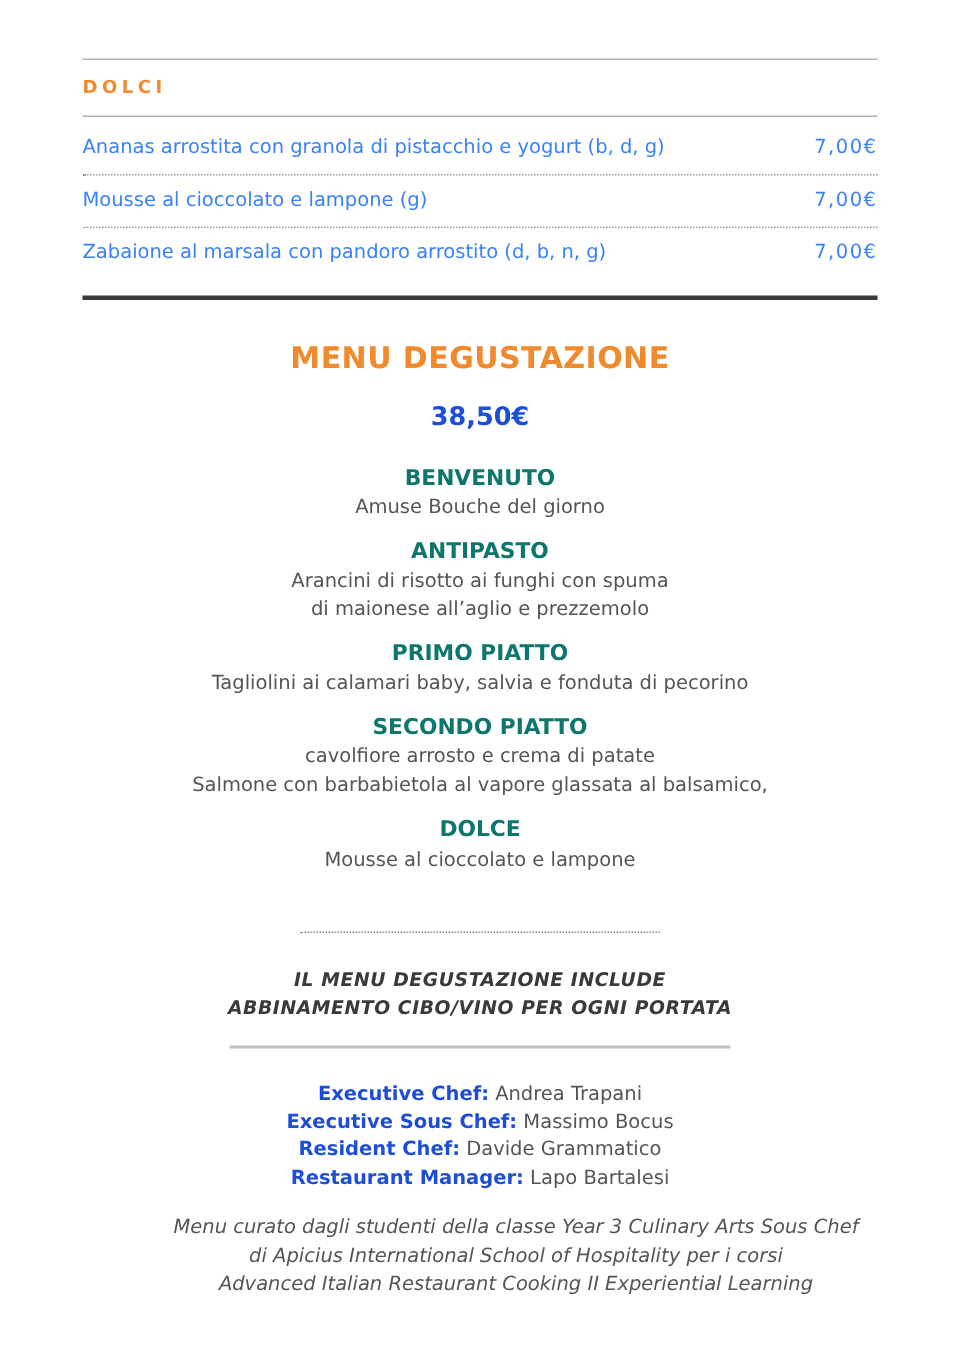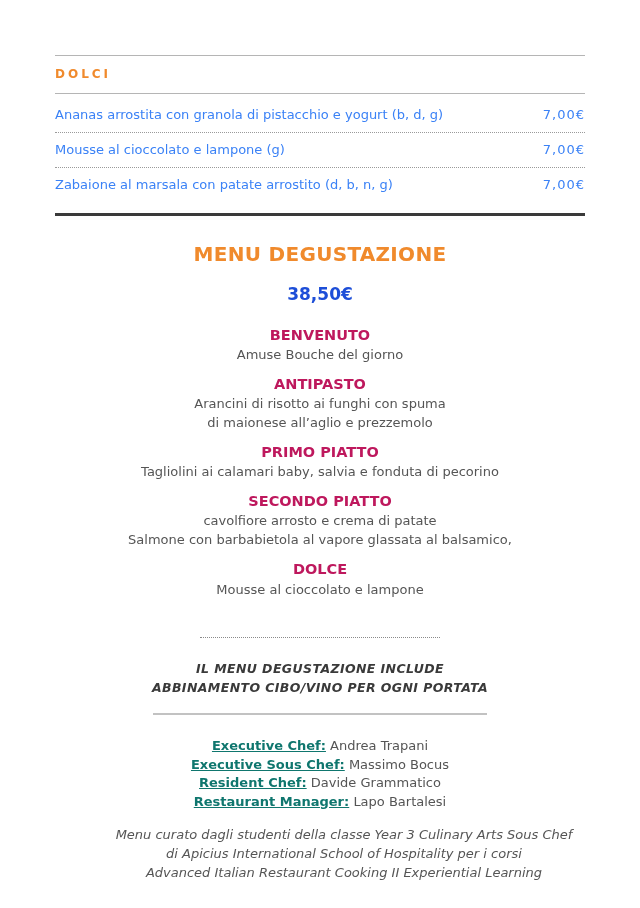--- a/index.html
+++ b/index.html
@@ -1,66 +1,66 @@
 <!DOCTYPE html>
 <html><head>
   <meta charset="utf-8">
   <style>
     html, body { margin: 0; padding: 0; background: #ffffff; }
     body {
       width: 640px; height: 908px; position: relative; overflow: hidden;
       font-family: "DejaVu Sans", sans-serif; color: #555555;
     }
-    .abs { position: absolute; margin-top: 16px; }
+    .abs { position: absolute; }
     .rule-top { left: 55px; width: 530px; top: 39px; height: 0; border-top: 1.5px solid #b5b5b5; }
     .rule-mid { left: 55px; width: 530px; top: 77px; height: 0; border-top: 1.5px solid #b5b5b5; }
     .section-title {
       left: 55px; top: 51px; font-size: 12px; font-weight: bold; letter-spacing: 3px; color: #f08a2c;
     }
     .menu-row {
       left: 55px; width: 530px; height: 35px; display: flex; justify-content: space-between; align-items: center;
       font-size: 13px; color: #3b82f6;
     }
     .menu-row .price { letter-spacing: 1px; }
     .dotted { left: 55px; width: 530px; height: 0; border-top: 1px dotted #9a9a9a; }
     .rule-heavy { left: 55px; width: 530px; top: 197px; height: 3px; background: #3a3a3a; }
 
     .center { left: 0; width: 640px; text-align: center; }
     .big-title { top: 226px; font-size: 20px; font-weight: bold; color: #f08a2c; letter-spacing: 0.3px; }
     .price-big { top: 268px; font-size: 17px; font-weight: bold; color: #1d4ed8; }
-    .course-title { font-size: 14.5px; font-weight: bold; color: #be185d; }
+    .course-title { font-size: 14.5px; font-weight: bold; color: #0f766e; }
     .course-desc { font-size: 13px; color: #555555; line-height: 19px; }
 
     .dots-short { left: 200px; width: 240px; top: 621px; height: 0; border-top: 1px dotted #8a8a8a; }
     .include { top: 643px; font-size: 12.5px; font-weight: bold; font-style: italic; color: #3a3a3a; line-height: 19px; letter-spacing: 0.4px; }
     .rule-bottom { left: 153px; width: 334px; top: 697px; height: 0; border-top: 2px solid #c2c2c2; }
 
     .staff { top: 721px; font-size: 13px; line-height: 18.5px; color: #555; }
-    .staff b { color: #0f766e; text-decoration: underline; }
+    .staff b { color: #1d4ed8; }
     .credits { top: 809px; font-size: 13px; font-style: italic; color: #555; line-height: 19px; padding-left: 24px; }
   </style>
 </head>
 <body>
 
 <div class="abs rule-top"></div>
 <div class="abs section-title">DOLCI</div>
 <div class="abs rule-mid"></div>
 
 <div class="abs menu-row" style="top:81px">
   <span>Ananas arrostita con granola di pistacchio e yogurt (b, d, g)</span>
   <span class="price">7,00€</span>
 </div>
 <div class="abs dotted" style="top:116px"></div>
 <div class="abs menu-row" style="top:116px">
   <span>Mousse al cioccolato e lampone (g)</span>
   <span class="price">7,00€</span>
 </div>
 <div class="abs dotted" style="top:151px"></div>
 <div class="abs menu-row" style="top:151px">
-  <span>Zabaione al marsala con patate arrostito (d, b, n, g)</span>
+  <span>Zabaione al marsala con pandoro arrostito (d, b, n, g)</span>
   <span class="price">7,00€</span>
 </div>
 
 <div class="abs rule-heavy"></div>
 
 <div class="abs center big-title">MENU DEGUSTAZIONE</div>
 <div class="abs center price-big">38,50€</div>
 
 <div class="abs center course-title" style="top:311px">BENVENUTO</div>
 <div class="abs center course-desc" style="top:329px">

